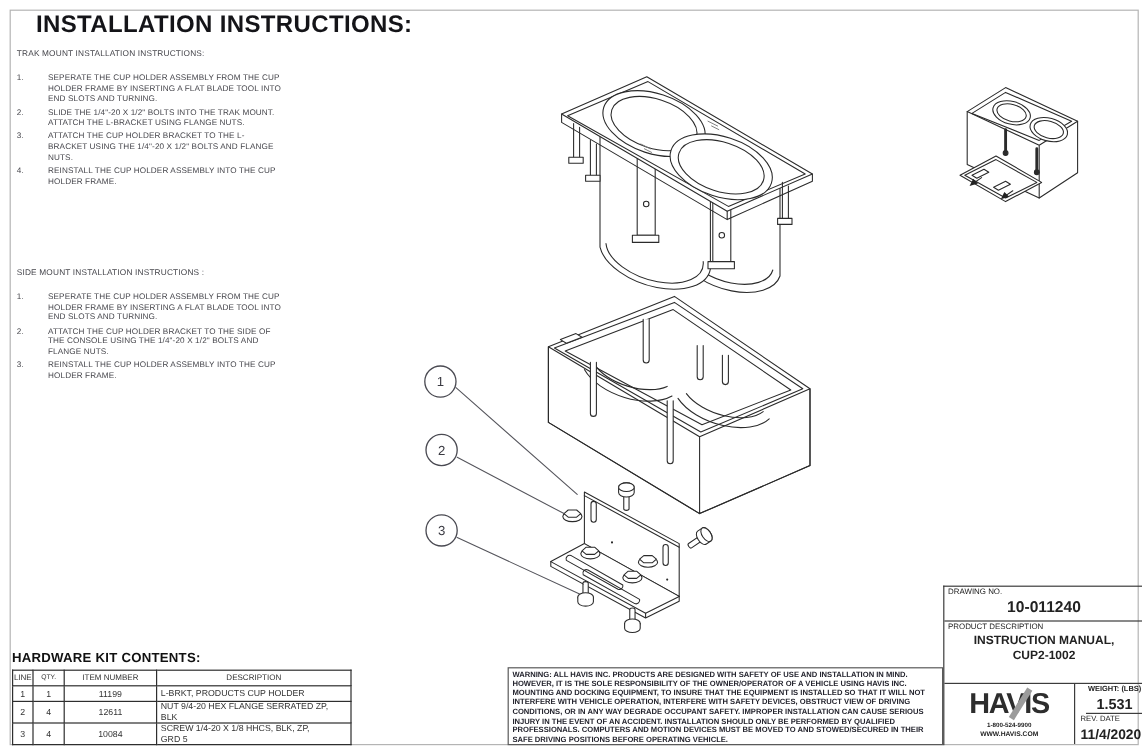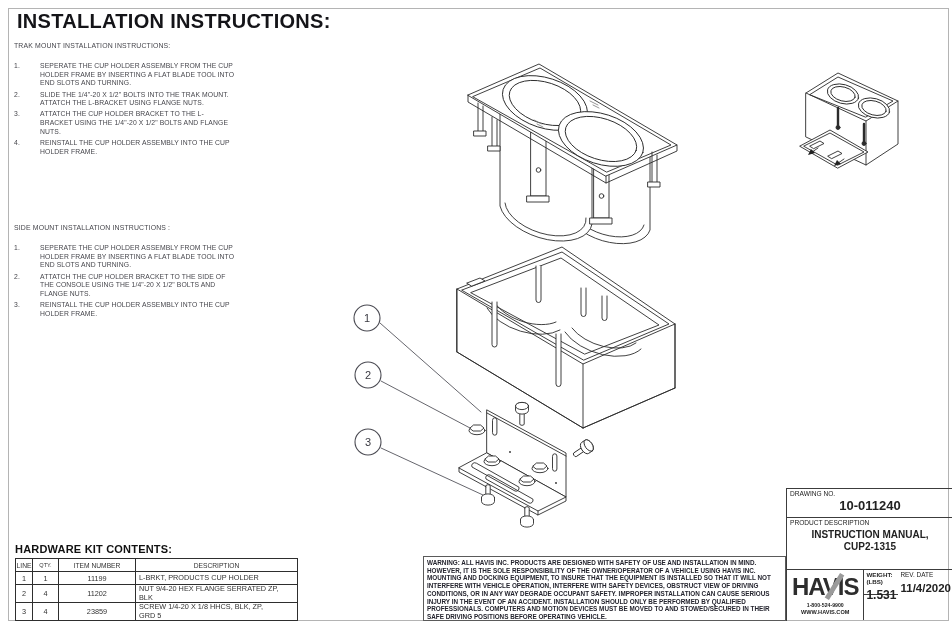--- a/index.html
+++ b/index.html
@@ -6,35 +6,35 @@
   html,body { background:#e8e8e8; }
   .page {
     position:relative; width:952px; height:625px; background:#ffffff;
     overflow:hidden; font-family:"Liberation Sans", sans-serif; color:#3f3f46;
   }
   .sheet-border {
     position:absolute; left:8px; top:8px; width:941px; height:613px;
     border:1px solid #b4b4b4;
   }
   .page-title {
-    position:absolute; left:17px; top:10px; font-size:20px; font-weight:800;
+    position:absolute; left:30px; top:10px; font-size:20px; font-weight:800;
     letter-spacing:.3px; color:#141418; white-space:nowrap;
   }
   .instr { position:absolute; width:300px; }
   .instr-trak { left:14px; top:42px; }
   .instr-side { left:14px; top:224px; }
   .instr-heading { font-size:6.9px; font-weight:400; color:#46464c; letter-spacing:.15px; }
   .steps { margin-top:13px; }
   .step { display:flex; margin-bottom:2.5px; font-size:6.8px; line-height:1.28; color:#46464c; letter-spacing:.1px; }
   .step .num { width:26px; flex:none; }
   .step .txt { width:196px; }
 
   .drawing-svg { position:absolute; left:340px; top:52px; }
 
-  .hardware { position:absolute; left:0; top:543px; width:300px;padding-left:15px; }
+  .hardware { position:absolute; left:10px; top:543px; width:300px; }
   .hardware-heading { font-size:11px; font-weight:700; color:#111; margin-bottom:3px; letter-spacing:.2px; }
   table.kit { border-collapse:collapse; table-layout:fixed; width:282px; }
   table.kit th, table.kit td { border:1px solid #2e2e2e; color:#333; }
   table.kit th { font-size:6.7px; font-weight:400; height:13px; text-align:center; }
   table.kit th.qty-h { font-size:5.6px; }
   table.kit td { font-size:7.3px; height:13px; }
   .c-line, .c-qty, .c-item { text-align:center; }
   .c-desc { padding:0 16px 0 3px; line-height:1.12; font-size:6.9px; }
   tr.tall td { height:18px; }
 
@@ -52,21 +52,21 @@
   .tb-row2 { height:52px; border-bottom:1px solid #3c3c3c; padding:1px 3px; }
   .tb-label { font-size:6.6px; }
   .tb-drawing-no { text-align:center; font-size:13px; font-weight:700; margin-top:1px; }
   .tb-prod { text-align:center; font-size:10px; font-weight:700; line-height:1.18; margin-top:3px; }
   .tb-row3 { height:50px; display:flex; }
   .tb-logo-cell { width:108px; display:flex; flex-direction:column; align-items:center; justify-content:center; }
   .logo { position:relative; font-size:24px; font-weight:800; letter-spacing:-1px; color:#2d2d2d; line-height:1; }
   .logo-slash { position:absolute; left:40px; top:-3px; width:5px; height:29px; background:#9b9b9b; transform:rotate(32deg); }
   .logo-phone { font-size:5.2px; font-weight:700; margin-top:3px; }
   .logo-web { font-size:5.6px; font-weight:700; margin-top:1px; }
-  .tb-right-col { flex:1; border-left:1px solid #3c3c3c; display:flex; flex-direction:row; }
+  .tb-right-col { flex:1; border-left:1px solid #3c3c3c; display:flex; flex-direction:column;align-items:flex-end; }
   .tb-weight { height:25px; border-bottom:1px solid #3c3c3c; padding:1px 2px; text-align:center; }
   .tb-weight-label { display:block; font-size:6.2px; font-weight:700; text-align:left; }
   .tb-weight-value { font-size:12px; font-weight:700; }
   .tb-rev { flex:1; padding:1px 2px; text-align:center; }
   .tb-rev-label { display:block; font-size:6.4px; text-align:left; }
   .tb-rev-value { font-size:11.5px; font-weight:700; }
 </style>
 </head>
 <body>
 
@@ -296,45 +296,45 @@
       </tr>
       <tr>
         <td class="c-line">1</td>
         <td class="c-qty">1</td>
         <td class="c-item">11199</td>
         <td class="c-desc">L-BRKT, PRODUCTS CUP HOLDER</td>
       </tr>
       <tr class="tall">
         <td class="c-line">2</td>
         <td class="c-qty">4</td>
-        <td class="c-item">11202</td>
+        <td class="c-item">12611</td>
         <td class="c-desc">NUT 9/4-20 HEX FLANGE SERRATED ZP, BLK</td>
       </tr>
       <tr class="tall">
         <td class="c-line">3</td>
         <td class="c-qty">4</td>
-        <td class="c-item">23859</td>
+        <td class="c-item">10084</td>
         <td class="c-desc">SCREW 1/4-20 X 1/8 HHCS, BLK, ZP, GRD 5</td>
       </tr>
     </tbody>
       </table>
   </div>
 
   <div class="warning">WARNING:  ALL HAVIS INC. PRODUCTS ARE DESIGNED WITH SAFETY OF USE AND INSTALLATION IN MIND.  HOWEVER, IT IS THE SOLE RESPONSIBILITY OF THE OWNER/OPERATOR OF A VEHICLE USING HAVIS INC. MOUNTING AND DOCKING EQUIPMENT, TO INSURE THAT THE EQUIPMENT IS INSTALLED SO THAT IT WILL NOT INTERFERE WITH VEHICLE OPERATION, INTERFERE WITH SAFETY DEVICES, OBSTRUCT VIEW OF DRIVING CONDITIONS, OR IN ANY WAY DEGRADE OCCUPANT SAFETY.  IMPROPER INSTALLATION CAN CAUSE SERIOUS INJURY IN THE EVENT OF AN ACCIDENT.  INSTALLATION SHOULD ONLY BE PERFORMED BY QUALIFIED PROFESSIONALS.  COMPUTERS AND MOTION DEVICES MUST BE MOVED TO AND STOWED/SECURED IN THEIR SAFE DRIVING POSITIONS BEFORE OPERATING VEHICLE.</div>
 
   <div class="title-block">
     <div class="tb-row1">
       <div class="tb-label">DRAWING NO.</div>
       <div class="tb-drawing-no">10-011240</div>
     </div>
     <div class="tb-row2">
       <div class="tb-label">PRODUCT DESCRIPTION</div>
       <div class="tb-prod">
         <div>INSTRUCTION MANUAL,</div>
-        <div>CUP2-1315</div>
+        <div>CUP2-1002</div>
       </div>
     </div>
     <div class="tb-row3">
       <div class="tb-logo-cell">
         <div class="logo">
           <span>HAVIS</span>
           <span class="logo-slash"></span>
         </div>
         <div class="logo-phone">1-800-524-9900</div>
         <div class="logo-web">WWW.HAVIS.COM</div>

